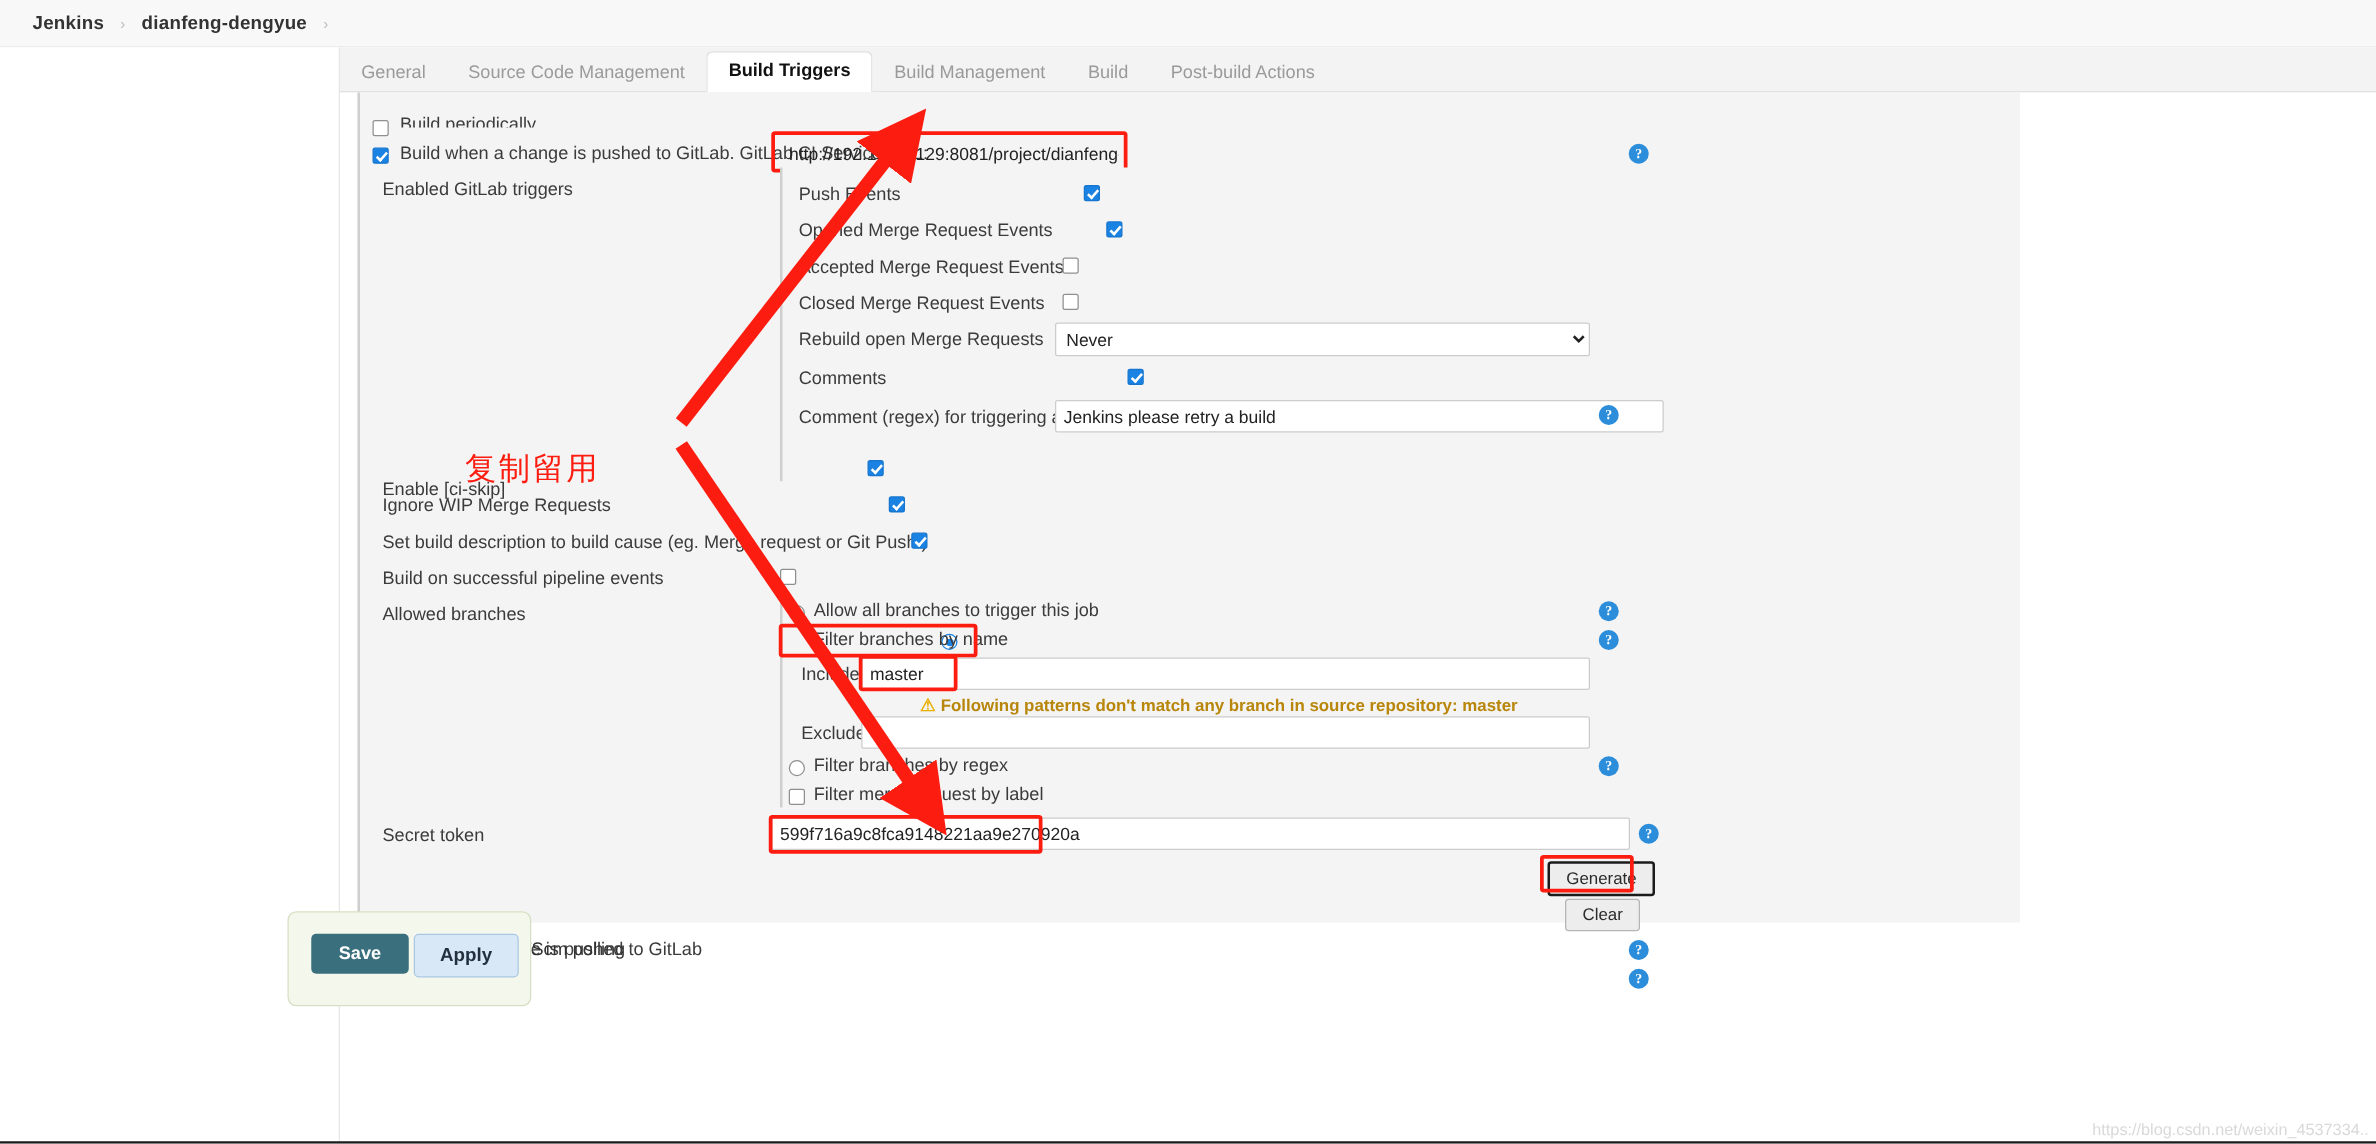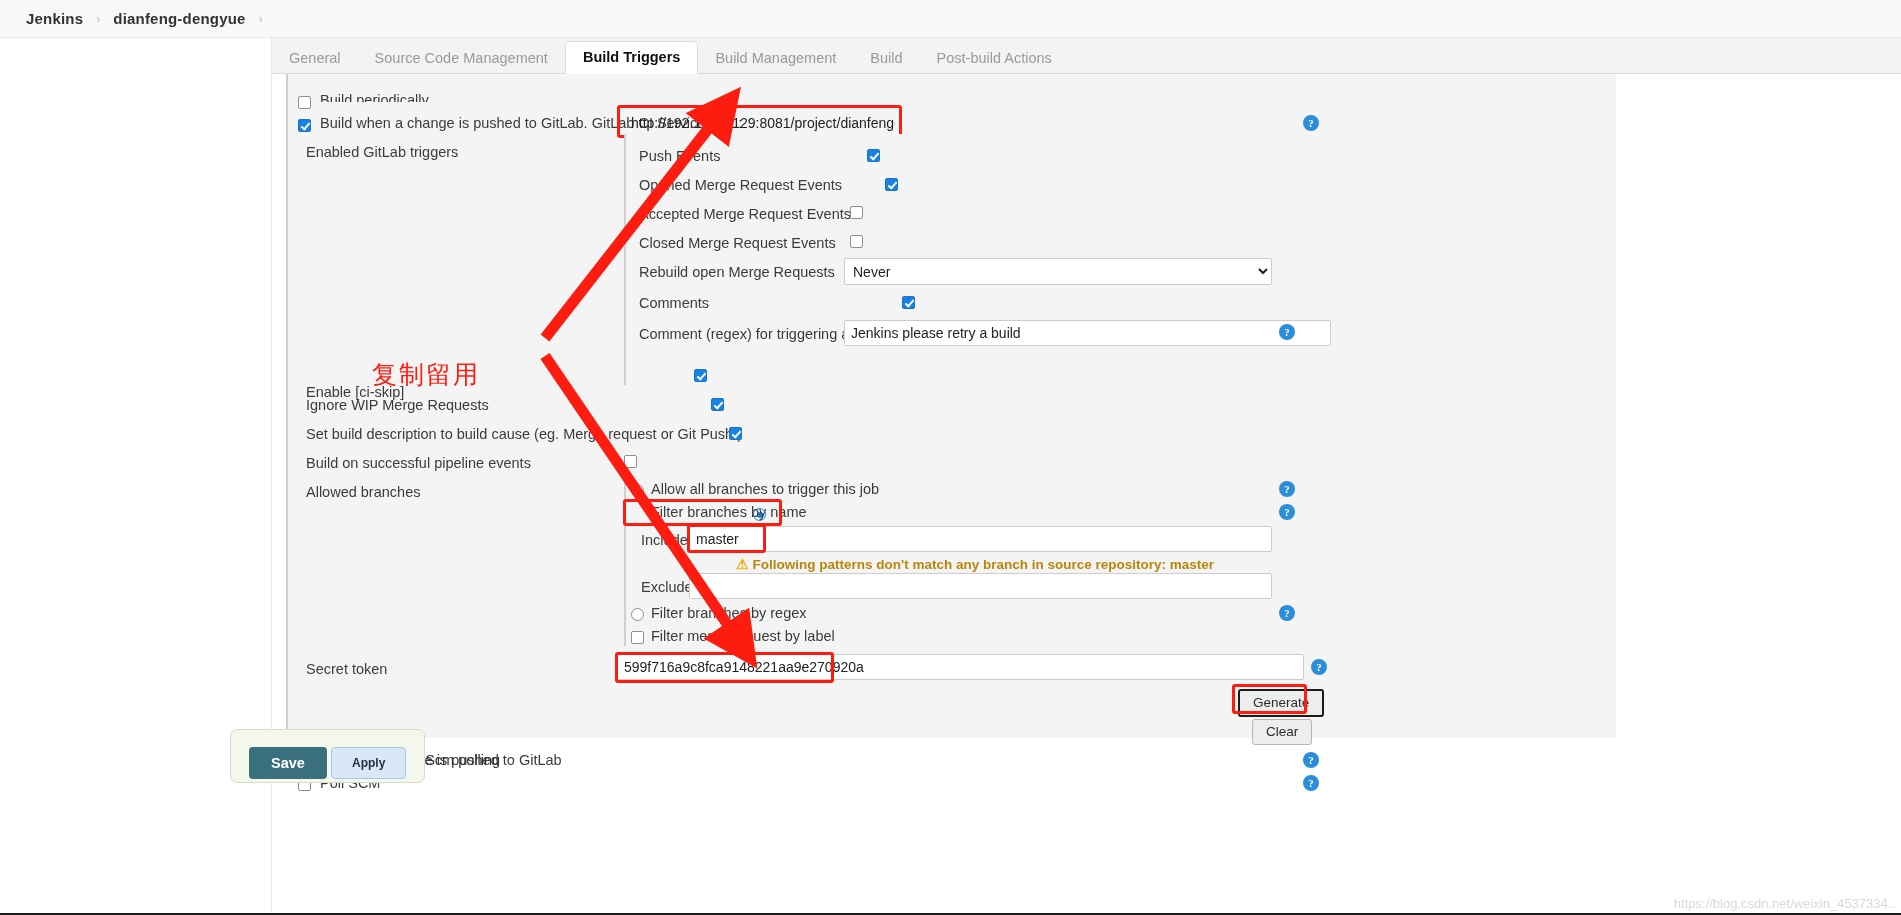--- a/index.html
+++ b/index.html
@@ -122,21 +122,21 @@
     position: absolute; background: #f4f8ec; border: 1px solid #d6dfc4;
     border-radius: 7px;
   }
   .save-btn {
     background: #3a6f7d; color: #fff; border: none; border-radius: 4px;
     font-size: 14.5px; font-weight: bold; padding: 8px 22px;
     font-family: "Liberation Sans", sans-serif;
   }
   .apply-btn {
     background: #d9e8f7; color: #22313d; border: 1px solid #a9c7e3; border-radius: 4px;
-    font-size: 12px; font-weight: bold; padding: 8px 20px;
+    font-size: 15px; font-weight: bold; padding: 8px 20px;
     font-family: "Liberation Sans", sans-serif;
   }
 
   .watermark {
     position: absolute; right: 6px; bottom: 4px;
     font-size: 13px; color: #d9d9d9; font-family: "Liberation Sans", sans-serif;
     white-space: nowrap;
   }
   .bottom-strip {
     position: absolute; left: 0; bottom: 0; width: 1901px; height: 2px; background: #1b1b1b;
@@ -285,21 +285,21 @@
       
       <span class="abs lbl" style="left:26px; top:678px; color:#3b3b3b;">Build when a change is pushed to GitLab</span>
       <span class="abs lbl" style="left:129px; top:678px; color:#333;">GITScm polling</span>
       <span class="help abs" style="left:1031px; top:678px;">?</span>
 
       <span class="cb abs" style="left:26px; top:704px;"></span>
       <span class="abs lbl" style="left:48px; top:701px;">Poll SCM</span>
       <span class="help abs" style="left:1031px; top:701px;">?</span>
 
       
-      <div class="savebar" style="left:-42px; top:655px; width:195px; height:54px;">
+      <div class="savebar" style="left:-42px; top:655px; width:195px; height:76px;">
         <button class="save-btn" style="position:absolute; left:18px; top:17px;">Save</button>
         <button class="apply-btn" style="position:absolute; left:100px; top:17px;">Apply</button>
       </div>
 
     </div>
 
     <svg class="abs" style="left:0; top:0; width:1901px; height:877px; pointer-events:none;">
       <defs>
         <marker id="ah" markerWidth="5" markerHeight="5" refX="2.2" refY="2.5" orient="auto">
           <path d="M0,0 L5,2.5 L0,5 z" fill="#fd1c10"></path>

